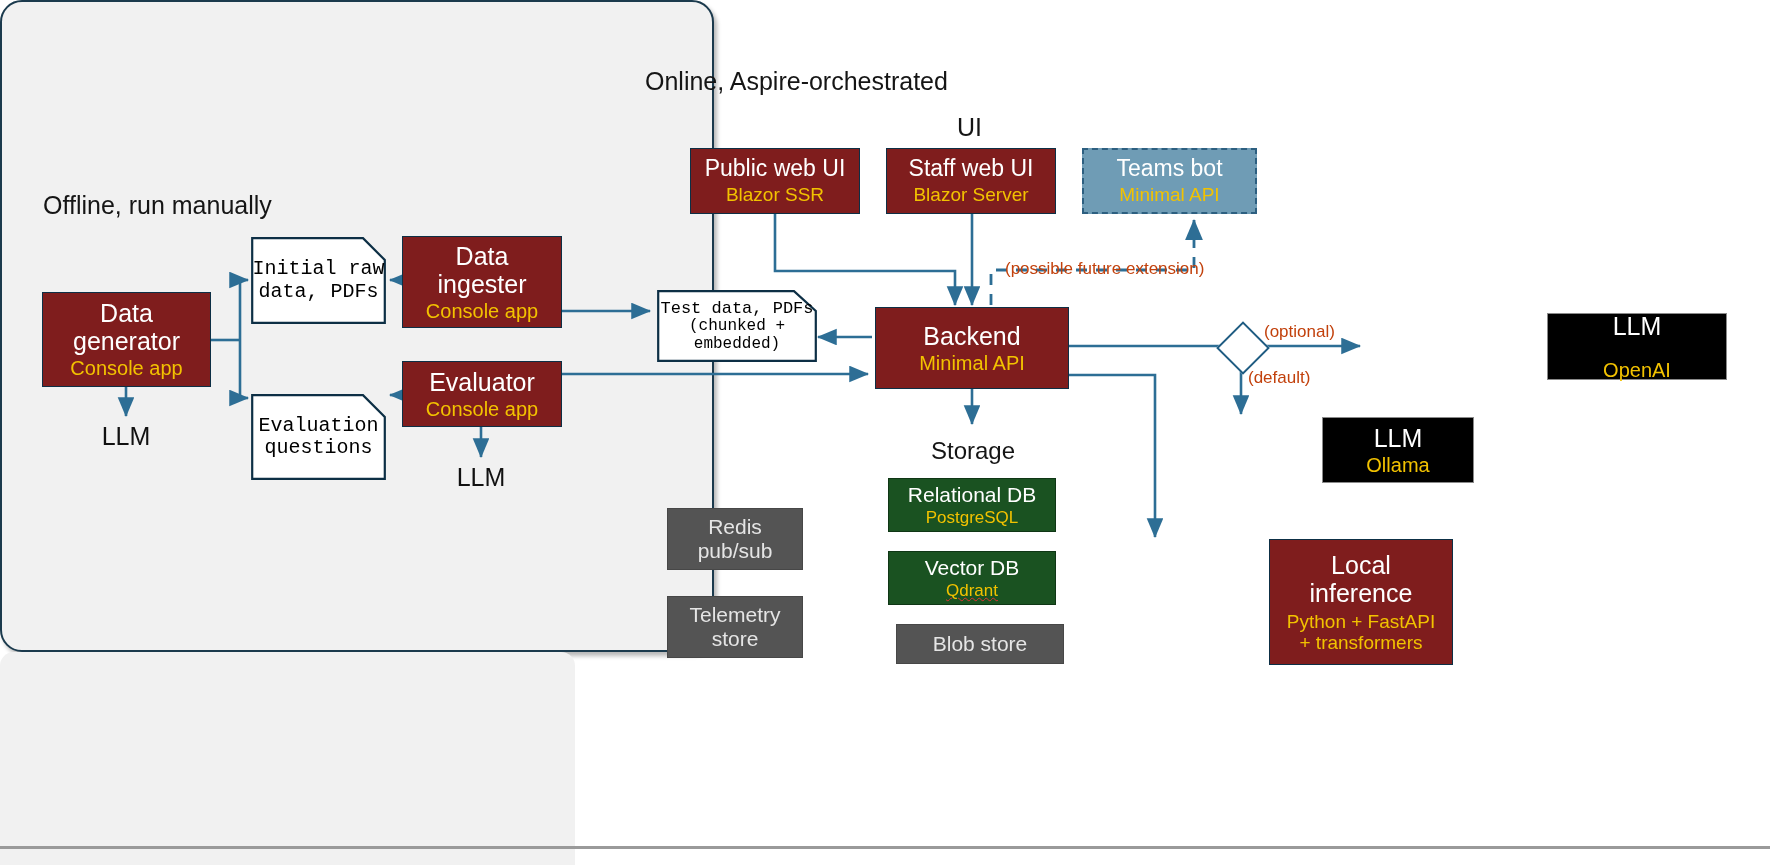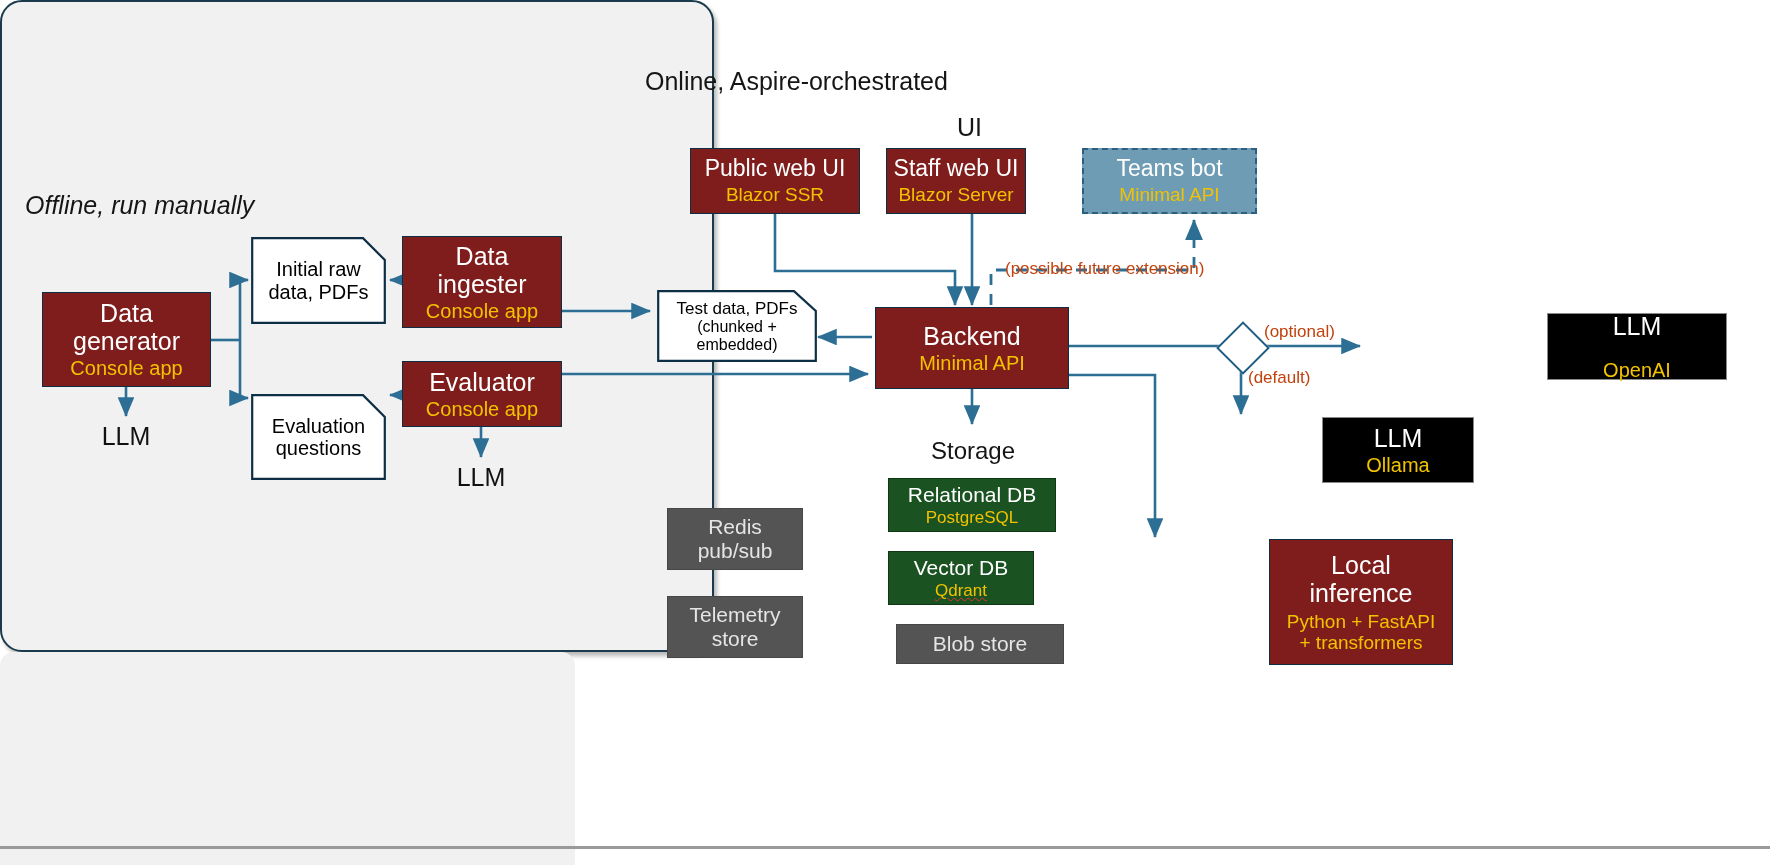--- a/index.html
+++ b/index.html
@@ -74,20 +74,21 @@
     color: #ffffff;
   }
   .doc-inner {
     position: absolute;
     inset: 0;
     display: flex;
     flex-direction: column;
     align-items: center;
     justify-content: center;
     text-align: center;
+    font-family: Liberation Mono, monospace;
   }
   .title-line {
     display: block;
   }
   .sub-line {
     color: #f2c200;
     display: block;
   }
   .sub-line.spell {
     text-decoration: underline;
@@ -172,21 +173,21 @@
     <path d="M991,305 L991,270 L1194,270 L1194,220" marker-end="url(#arrowDash)"></path>
   </g>
 </svg>
 
 <div class="group-online" style="left:620px; top:47px; width:710px; height:648px;"></div>
 
 <div class="group-offline" style="left:18px; top:180px; width:575px; height:340px;"></div>
 
 <div class="group-title" style="left:645px; top:67px; font-size:25px;">Online, Aspire-orchestrated</div>
 
-<div class="group-title" style="left:25px; top:191px; font-size:25px;font-style:italic;">Offline, run manually</div>
+<div class="group-title" style="left:43px; top:191px; font-size:25px;">Offline, run manually</div>
 
 <div class="group-title" style="left:957px; top:113px; font-size:25px;">UI</div>
 
 <div class="group-title" style="left:931px; top:437px; font-size:24px;">Storage</div>
 
 <div class="node blue-box" style="left:42px; top:292px; width:169px; height:95px;">
   <span class="title-line" style="font-size:25px;">Data</span>
   <span class="title-line" style="font-size:25px;">generator</span>
   <span class="sub-line" style="font-size:20px; margin-top:2px;">Console app</span>
 </div>
@@ -224,21 +225,21 @@
 
 <div class="plain-label" style="left:76px; top:422px; width:100px; font-size:25px;">LLM</div>
 
 <div class="plain-label" style="left:431px; top:463px; width:100px; font-size:25px;">LLM</div>
 
 <div class="node blue-box" style="left:690px; top:148px; width:170px; height:66px;">
   <span class="title-line" style="font-size:23px;">Public web UI</span>
   <span class="sub-line" style="font-size:19px; margin-top:2px;">Blazor SSR</span>
 </div>
 
-<div class="node blue-box" style="left:886px; top:148px; width:140px; height:66px;">
+<div class="node blue-box" style="left:886px; top:148px; width:170px; height:66px;">
   <span class="title-line" style="font-size:23px;">Staff web UI</span>
   <span class="sub-line" style="font-size:19px; margin-top:2px;">Blazor Server</span>
 </div>
 
 <div class="node blue-box-faded" style="left:1082px; top:148px; width:175px; height:66px;">
   <span class="title-line" style="font-size:23px;">Teams bot</span>
   <span class="sub-line" style="font-size:19px; margin-top:2px;">Minimal API</span>
 </div>
 
 <div class="edge-label" style="left:1005px; top:259px; font-size:17px;">(possible future extension)</div>
@@ -267,21 +268,21 @@
 <div class="node gray-box" style="left:659px; top:596px; width:136px; height:62px;">
   <span style="font-size:21px;">Telemetry</span>
   <span style="font-size:21px;">store</span>
 </div>
 
 <div class="node green-box" style="left:888px; top:478px; width:168px; height:54px;">
   <span class="title-line" style="font-size:21px;">Relational DB</span>
   <span class="sub-line" style="font-size:17px; margin-top:1px;">PostgreSQL</span>
 </div>
 
-<div class="node green-box" style="left:888px; top:551px; width:146px; height:54px;">
+<div class="node green-box" style="left:888px; top:551px; width:168px; height:54px;">
   <span class="title-line" style="font-size:21px;">Vector DB</span>
   <span class="sub-line spell" style="font-size:17px; margin-top:1px;">Qdrant</span>
 </div>
 
 <div class="node gray-box" style="left:888px; top:624px; width:168px; height:40px;">
   <span style="font-size:21px;">Blob store</span>
 </div>
 
 <div class="diamond" style="left:1224px; top:329px; width:34px; height:34px;"></div>
 

